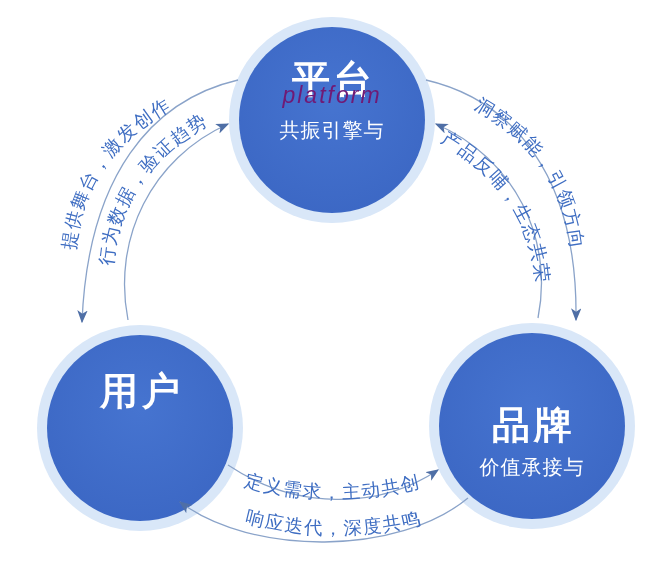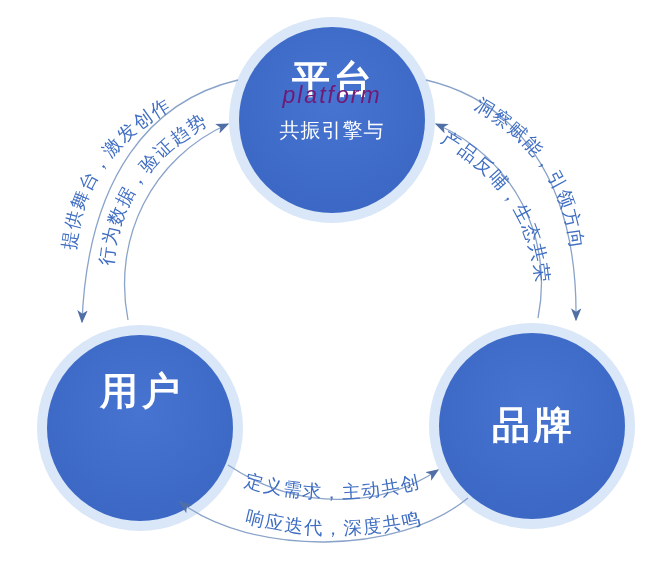--- a/index.html
+++ b/index.html
@@ -91,16 +91,17 @@
 
   <div class="node" style="left:40px;top:372px;">
     <div class="title">用户</div>
     <div class="desc">
     </div>
   </div>
 
   <div class="node" style="left:432px;top:366px;margin-top:40px;">
     <div class="title">品牌</div>
     <div class="desc">
+      <div>价值承接与</div>
     </div>
   </div>
 
 </div>
 
 </body></html>

